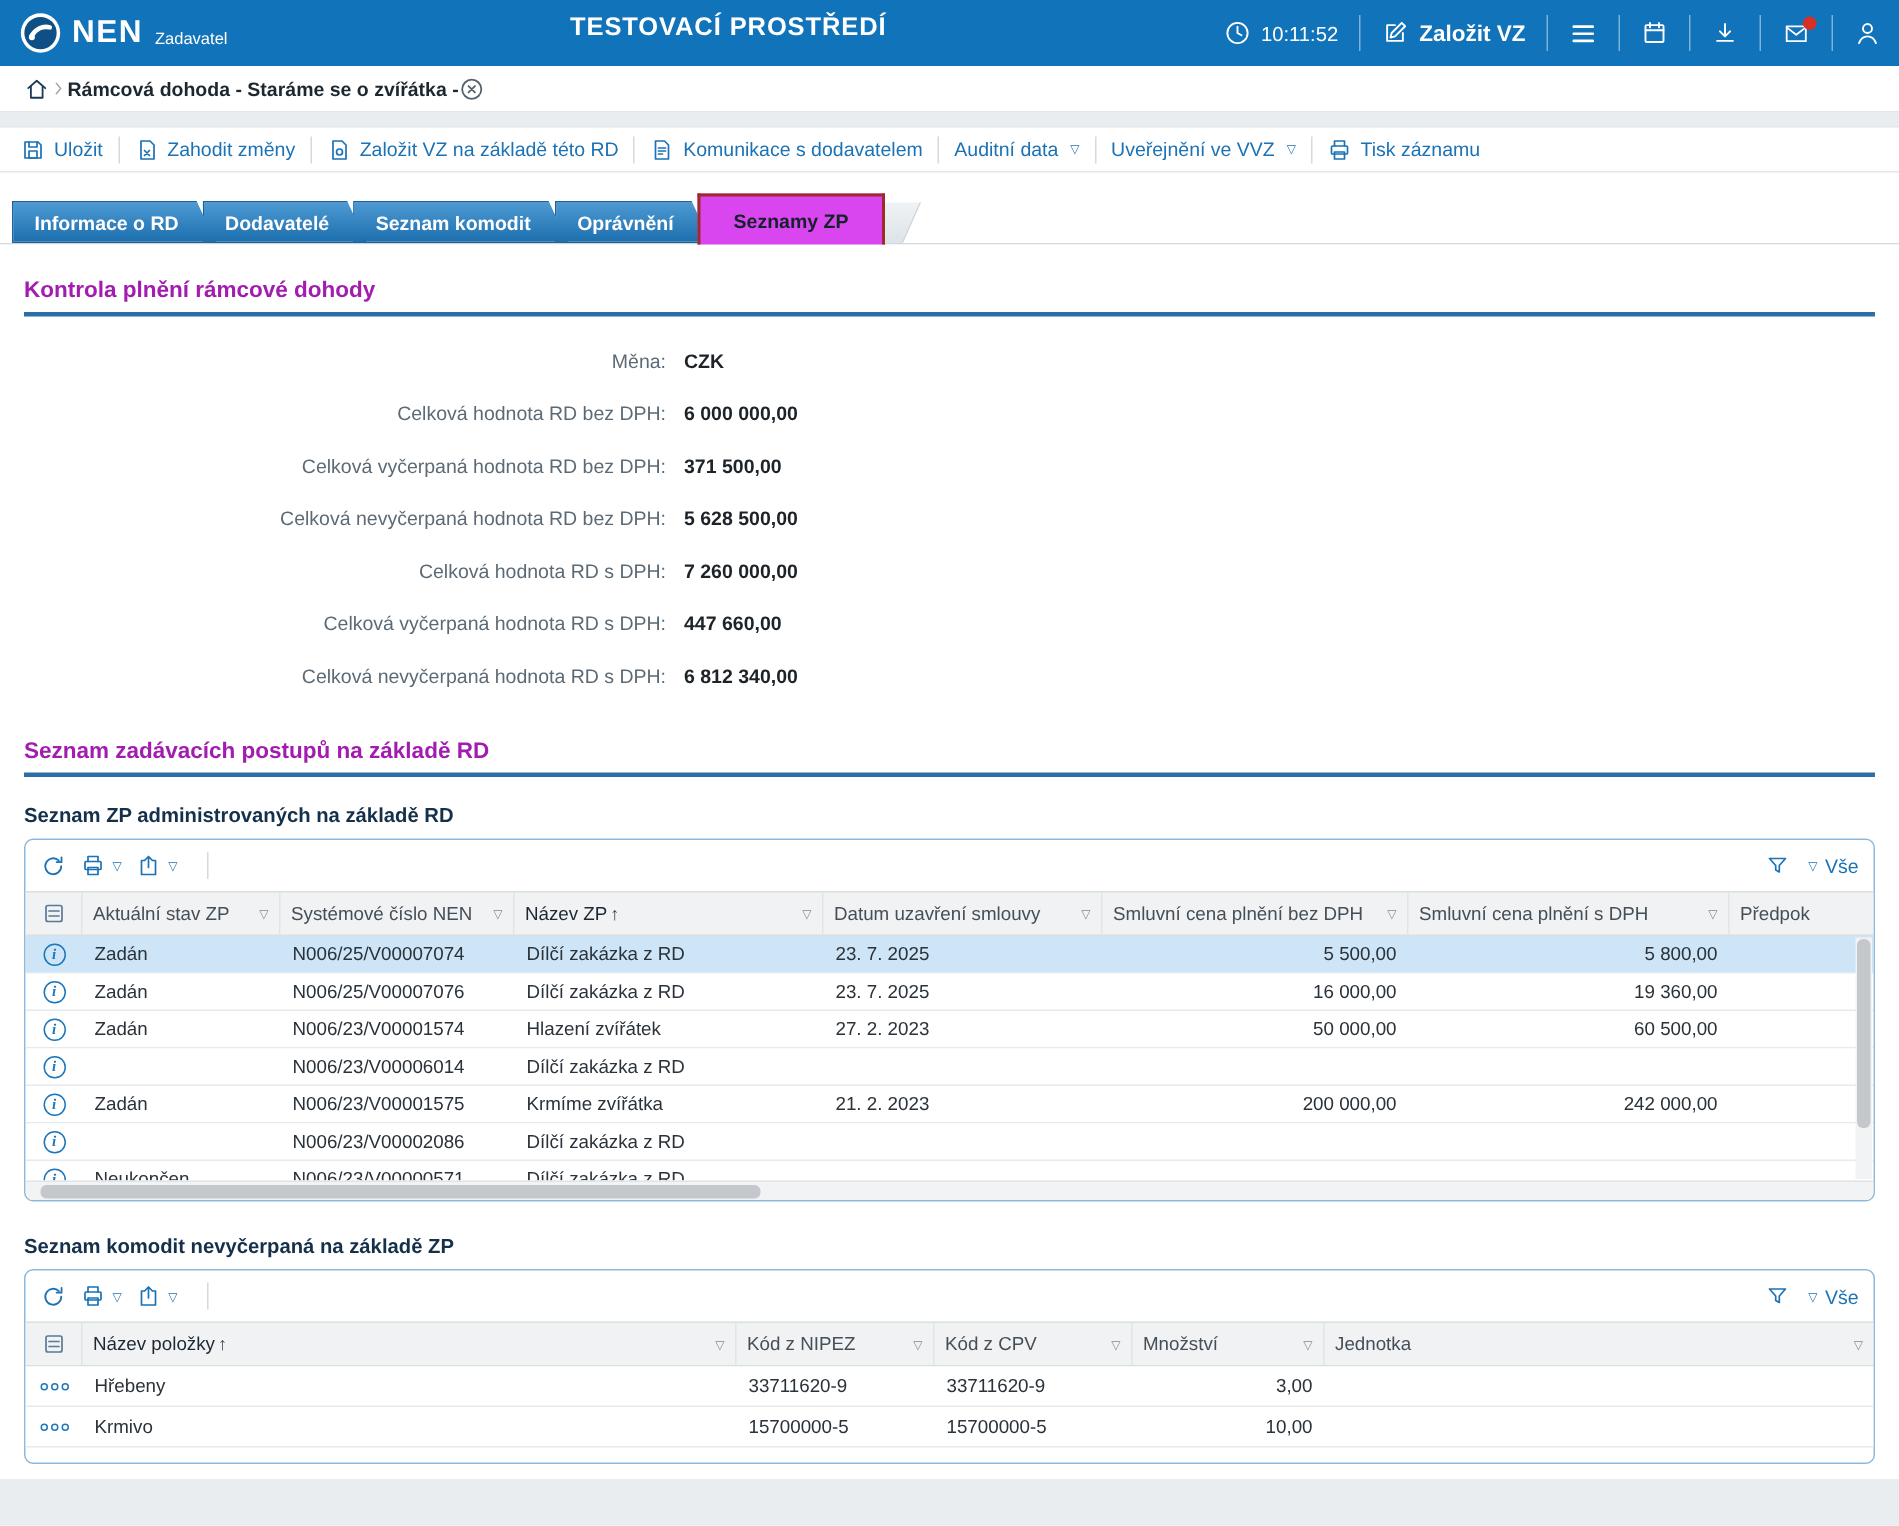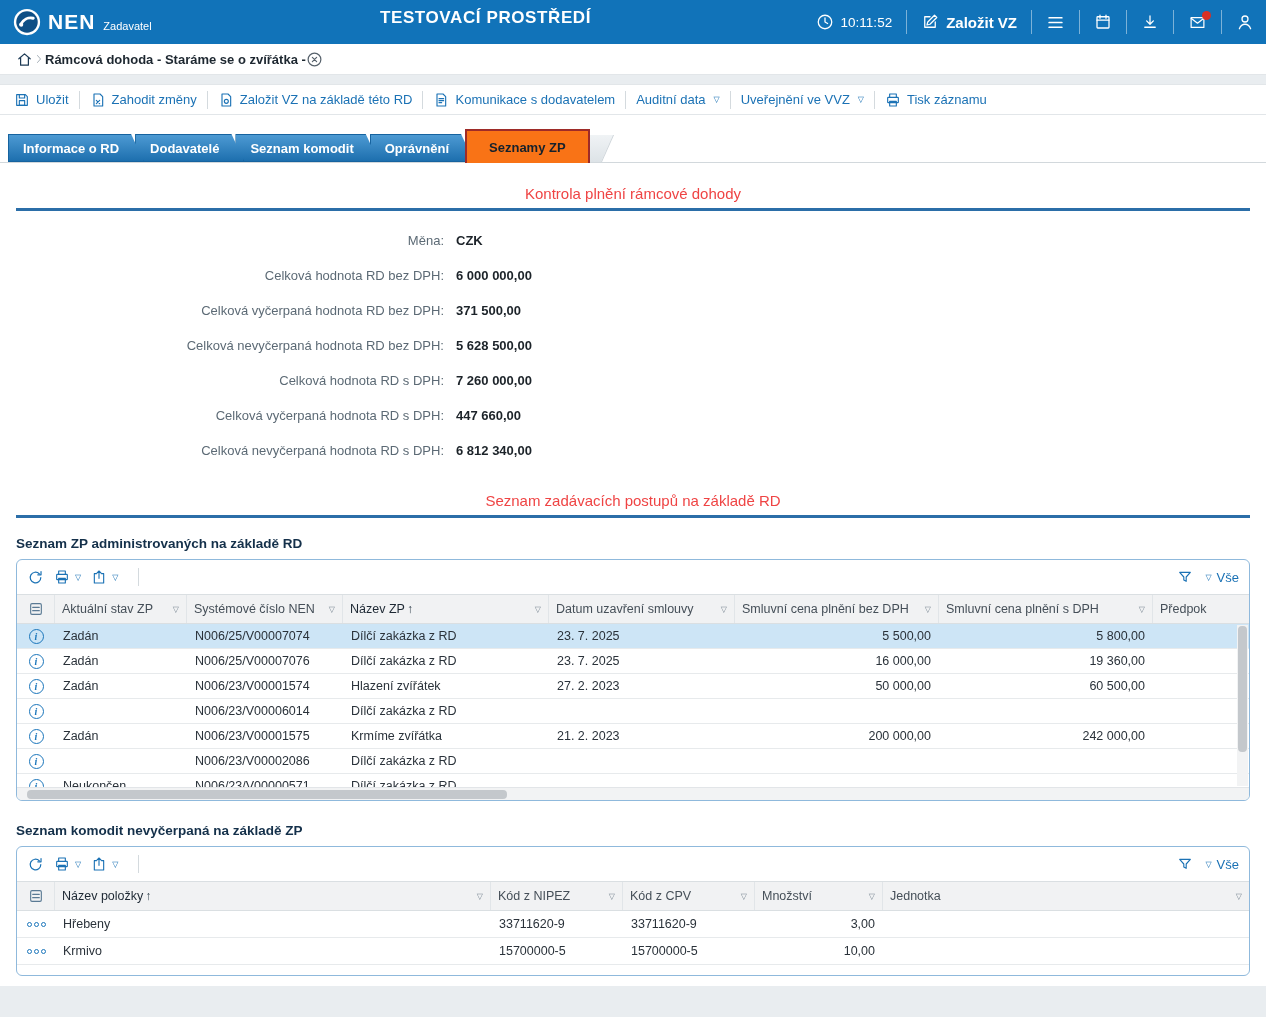--- a/index.html
+++ b/index.html
@@ -43,30 +43,30 @@
   .dd { font-size:8px; color:#1b72b5; margin-left:2px; }
 
   
   .tabs-row { display:flex; align-items:flex-end; height:34px; margin-top:14px;
     padding-left:8px; border-bottom:1px solid #d2d8dc; background:#fff; }
   .tab { height:28px; display:flex; align-items:center; padding:0 24px 0 14px;
     margin-right:-9px; color:#fff; font-weight:bold; font-size:13px; cursor:pointer;
     background:linear-gradient(#4d9ad3,#1d6fae); border:1px solid #16639f;
     clip-path:polygon(0 0, calc(100% - 13px) 0, 100% 100%, 0 100%); position:relative; }
   .tab:nth-child(1){z-index:5}.tab:nth-child(2){z-index:4}.tab:nth-child(3){z-index:3}.tab:nth-child(4){z-index:2}
-  .tab.active { height:34px; margin-bottom:-1px; background:#f97316; color:#15212c;
+  .tab.active { height:34px; margin-bottom:-1px; background:#d946ef; color:#15212c;
     border:2px solid #9e2b28; border-bottom:none; clip-path:none; z-index:10;
     padding:0 22px; margin-right:0; }
   .tab-tail { width:28px; height:27px; background:linear-gradient(#f0f3f5,#dde3e7);
     transform:skewX(-24deg); margin-left:-10px; align-self:flex-end;
     border-right:1px solid #cdd4d9; z-index:1; }
 
   
   .content { background:#fff; padding:4px 16px 0 16px; min-height:800px; }
-  .sec-title { color:#ef4444; font-size:15px; font-weight:normal; margin-top:18px;text-align:center; }
+  .sec-title { color:#a21caf; font-size:15px; font-weight:bold; margin-top:18px; }
   .sec-rule { height:3px; background:#2b6ea8; margin-top:6px; }
   .fields { margin-top:12px; }
   .frow { display:flex; align-items:center; height:35px; }
   .flabel { width:428px; text-align:right; color:#5c6a75; font-size:13px; }
   .fvalue { margin-left:12px; font-weight:bold; color:#1c2329; font-size:13px; }
   .sub-title { color:#14304a; font-size:13.5px; font-weight:bold; margin:18px 0 8px 0; }
 
   
   .panel { border:1px solid #8fb9dc; border-radius:6px; background:#fff; overflow:hidden;
     position:relative; }

